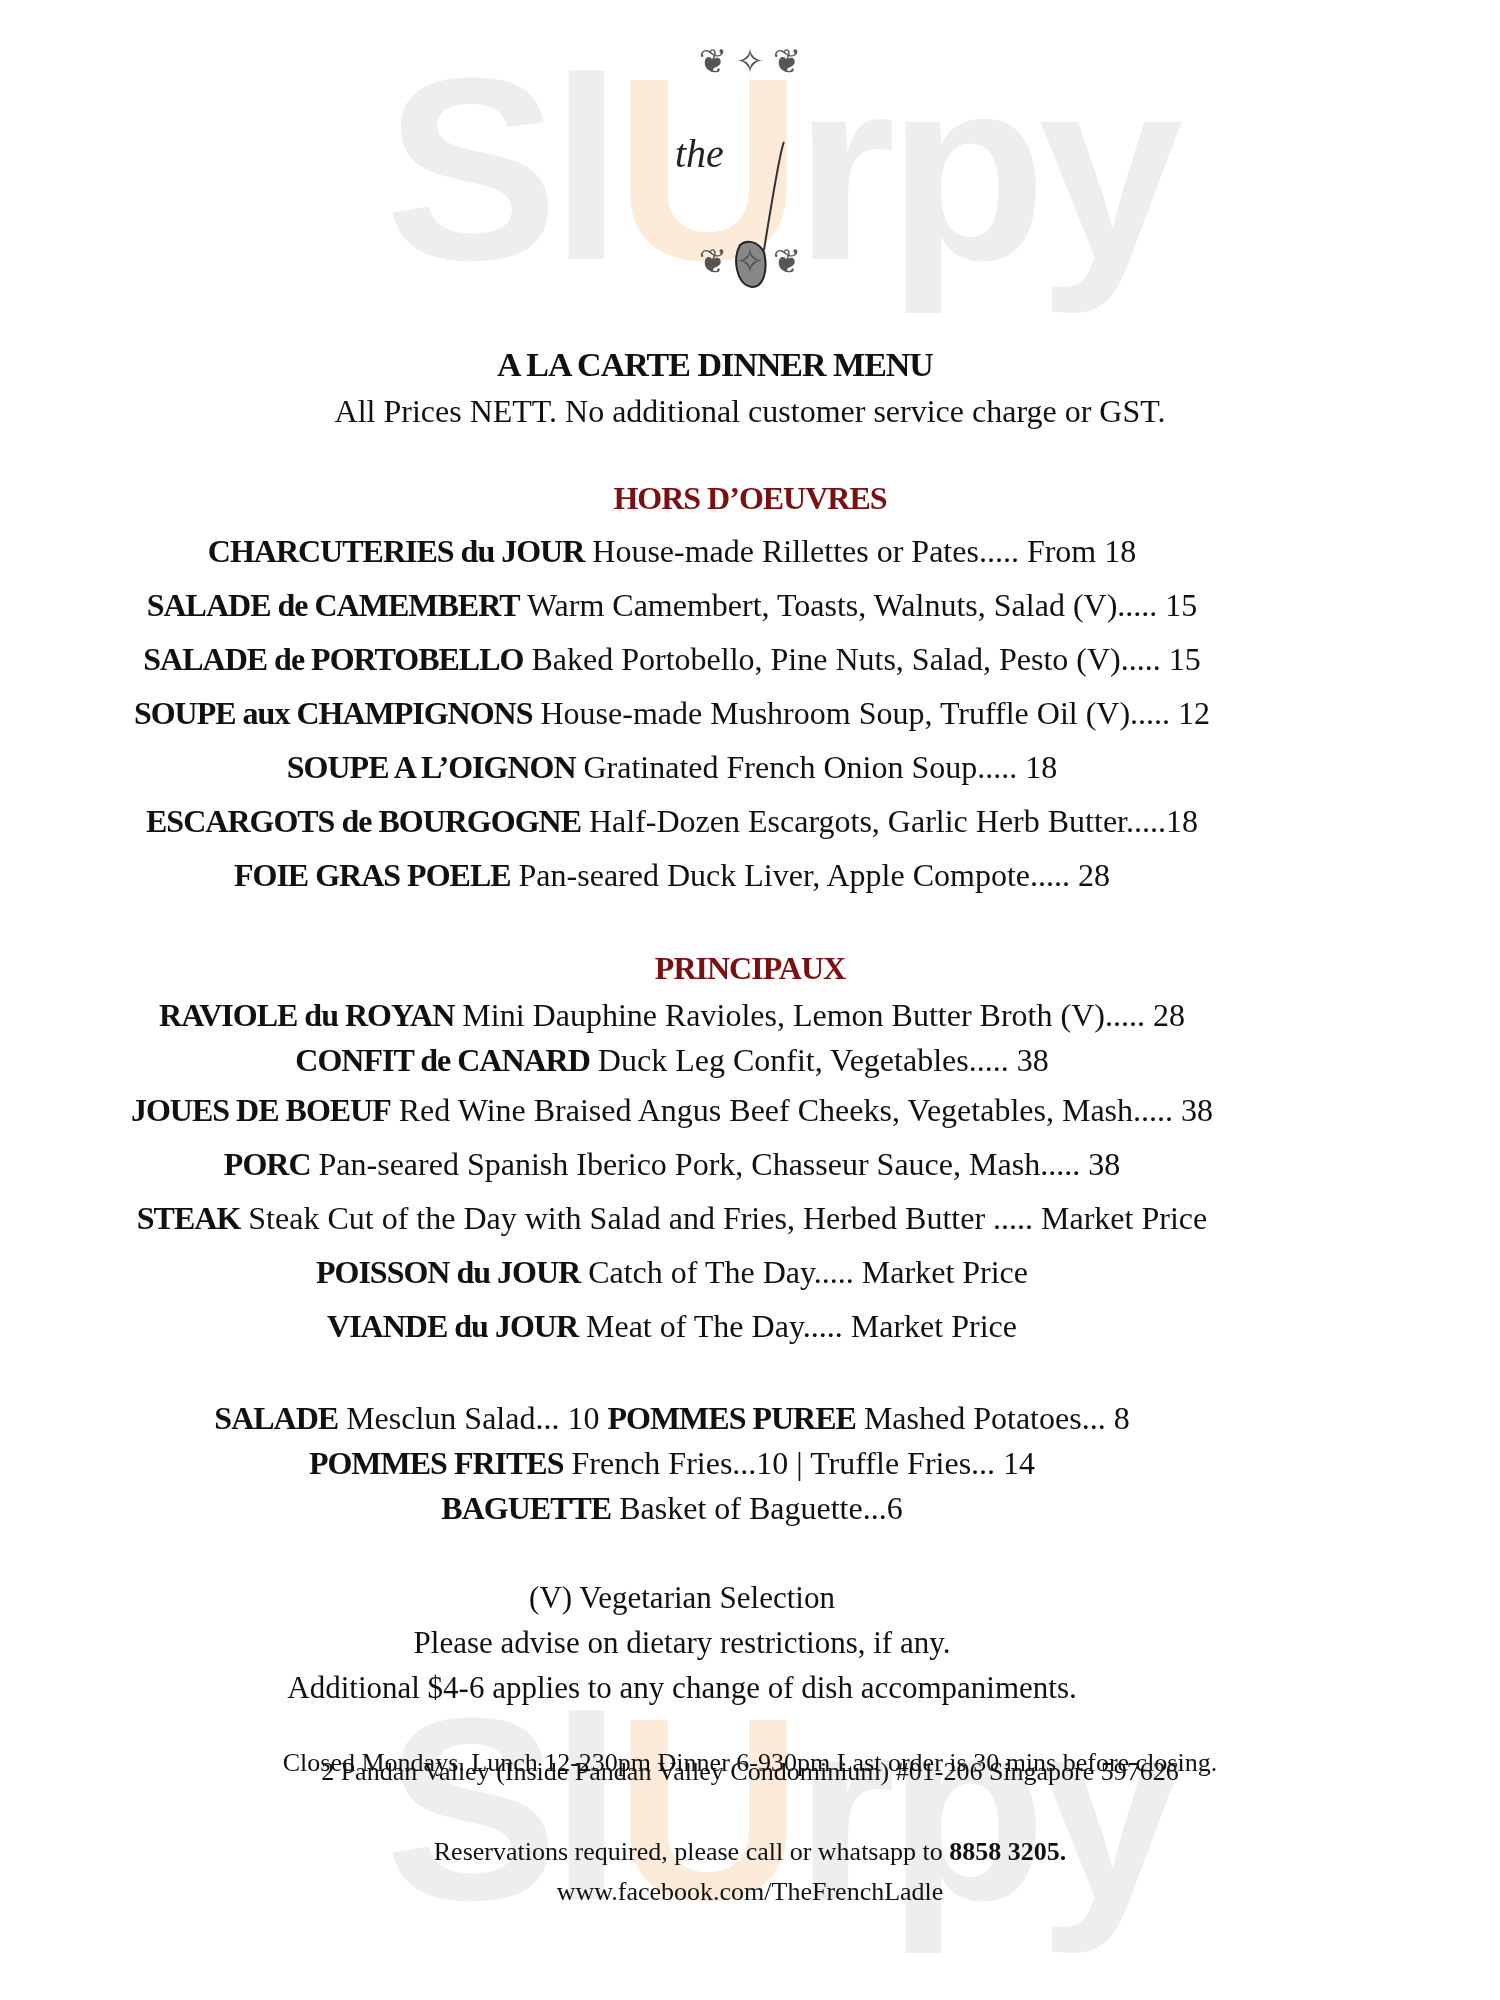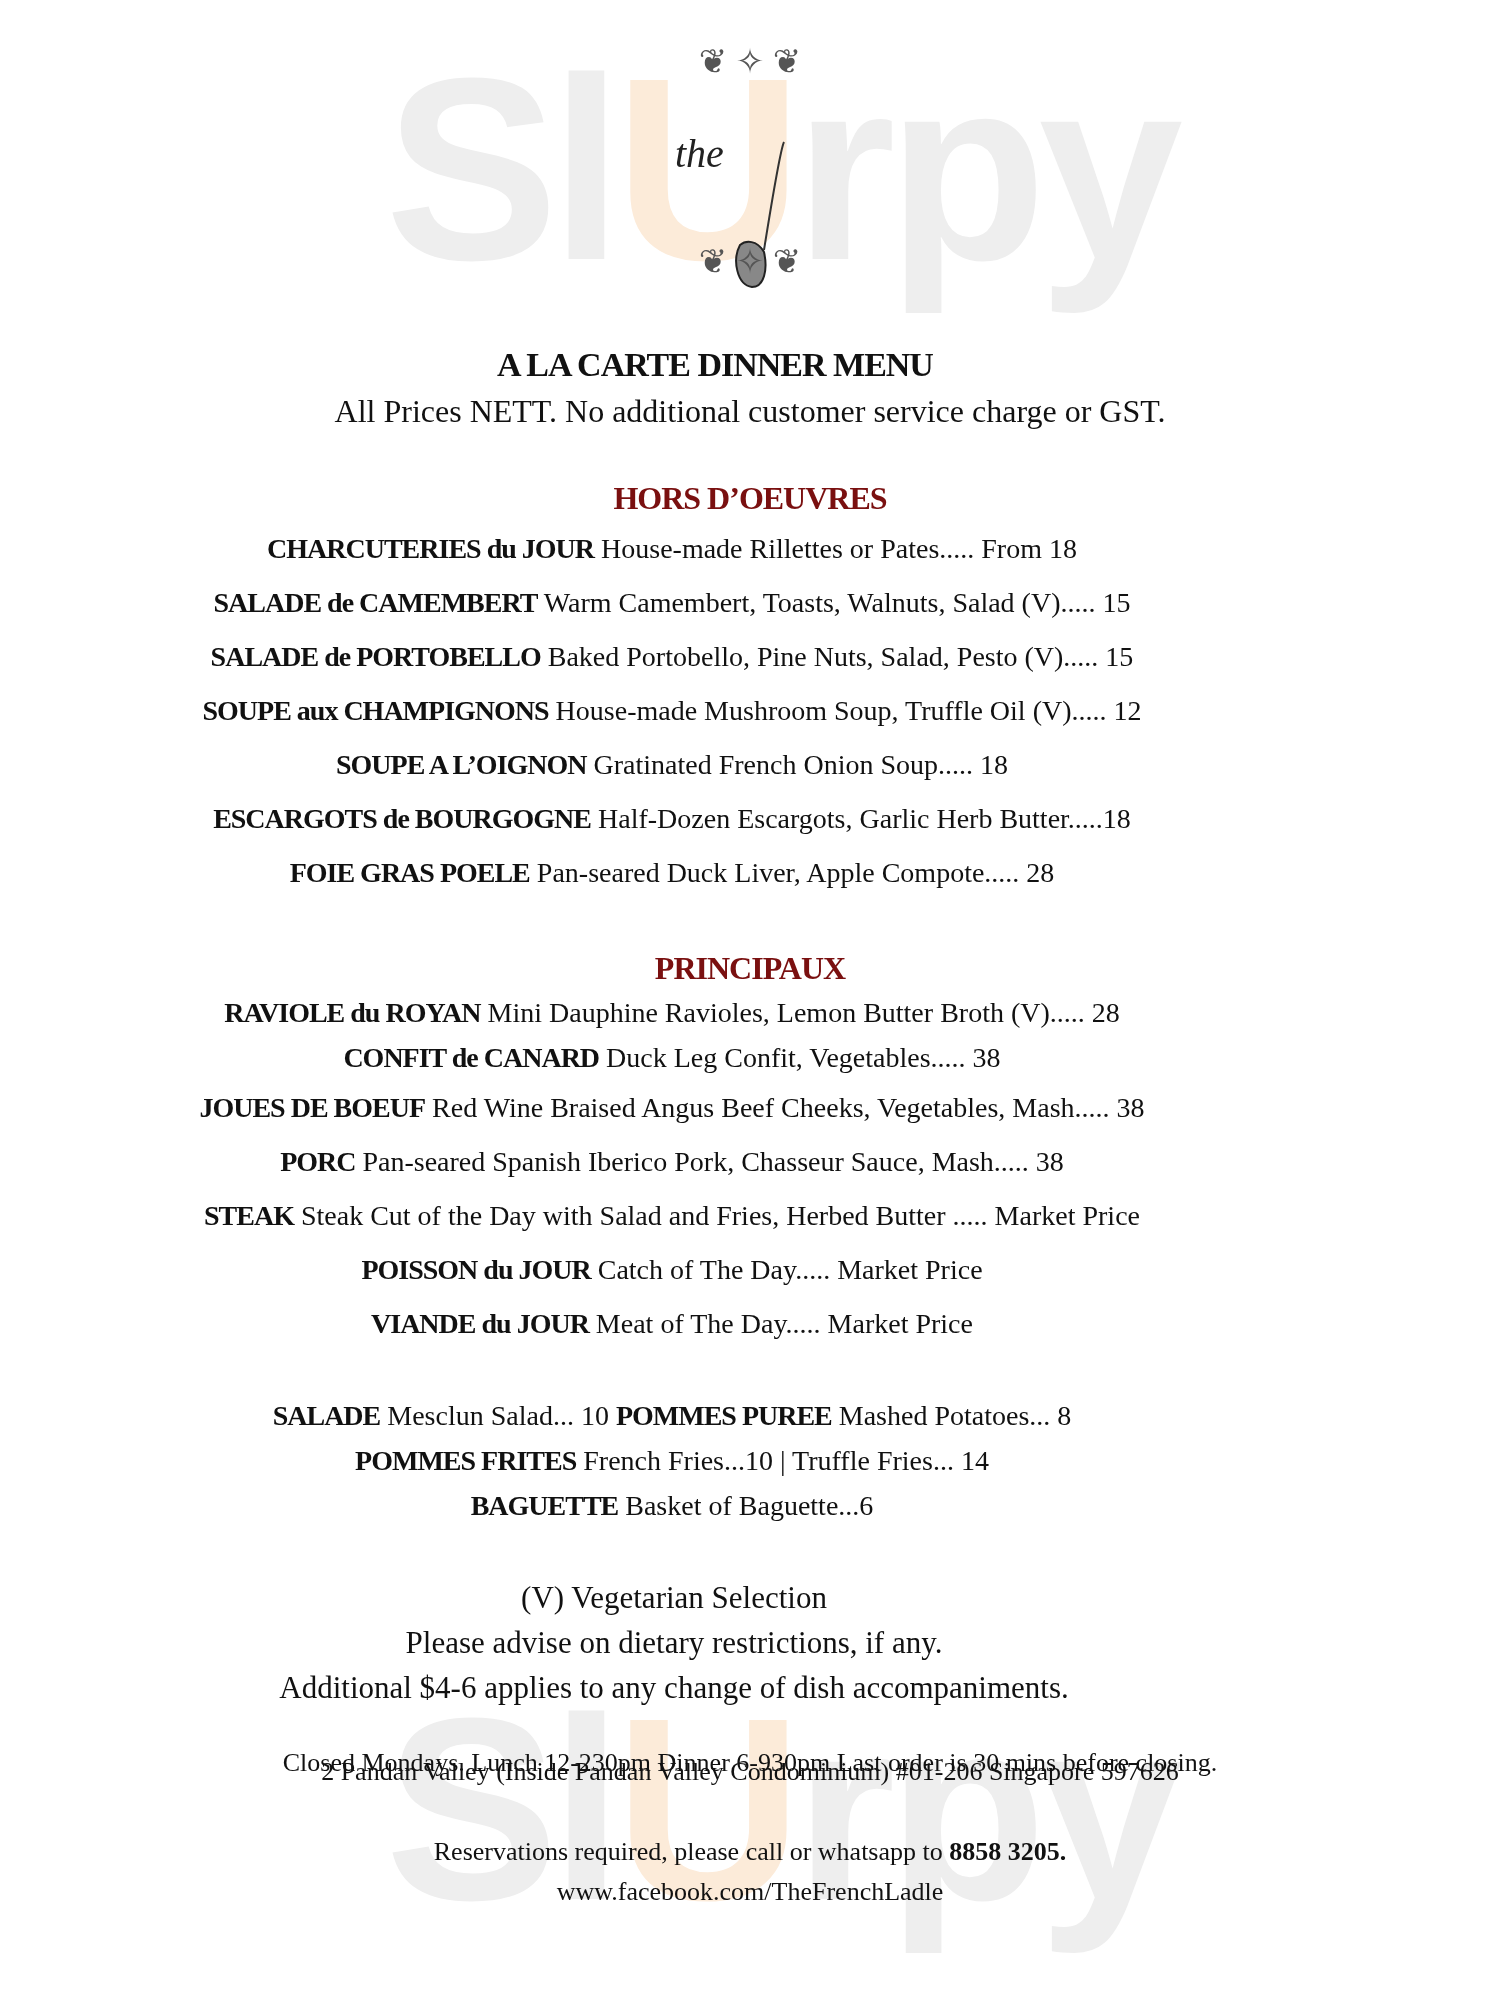--- a/index.html
+++ b/index.html
@@ -15,23 +15,23 @@
   .logo { position: absolute; left: 0; width: 1500px; top: 45px; height: 250px; text-align: center; }
   .flourish { font-size: 34px; color: #555; line-height: 1; height: 36px; }
   .logo-the { position: absolute; left: 665px; top: 85px; font-style: italic; font-size: 40px; color: #222; margin-left: 10px; }
   .logo-name { position: absolute; left: 0; width: 1500px; top: 120px; font-size: 64px; color: #1b1b1b; letter-spacing: -1px; }
   .ladle { position: absolute; left: 722px; top: 95px; }
   .fl-top { position: absolute; top: 0; left: 0; width: 1500px; }
   .fl-bot { position: absolute; top: 200px; left: 0; width: 1500px; }
   .title { position: absolute; top: 346px; left: 0; width: 1430px; font-weight: bold; font-size: 34px; letter-spacing: -1px; }
   .subtitle { position: absolute; top: 393px; left: 0; width: 1500px; font-size: 32px; }
   .section-h { position: absolute; left: 0; width: 1500px; font-weight: bold; font-size: 32px; color: #7a1010; letter-spacing: -1px; }
-  .row { position: absolute; left: 0; width: 1344px; font-size: 28px; white-space: nowrap; }
+  .row { position: absolute; left: 0; width: 1344px; font-size: 32px; white-space: nowrap; }
   .row b { font-weight: bold; letter-spacing: -1px; }
-  .note { position: absolute; left: 8px; width: 1314px; font-size: 31px; padding-left: 9px; }
+  .note { position: absolute; left: 16px; width: 1314px; font-size: 31px; padding-left: 9px; }
   .foot { position: absolute; left: 0; width: 1500px; font-size: 26px; }
   .foot b { font-weight: bold; }
 </style>
 </head>
 <body>
 
 <div class="watermark wm1"><span>Sl</span><span class="u">U</span><span>rpy</span></div>
 <div class="watermark wm2"><span>Sl</span><span class="u">U</span><span>rpy</span></div>
 
 <div class="page">

